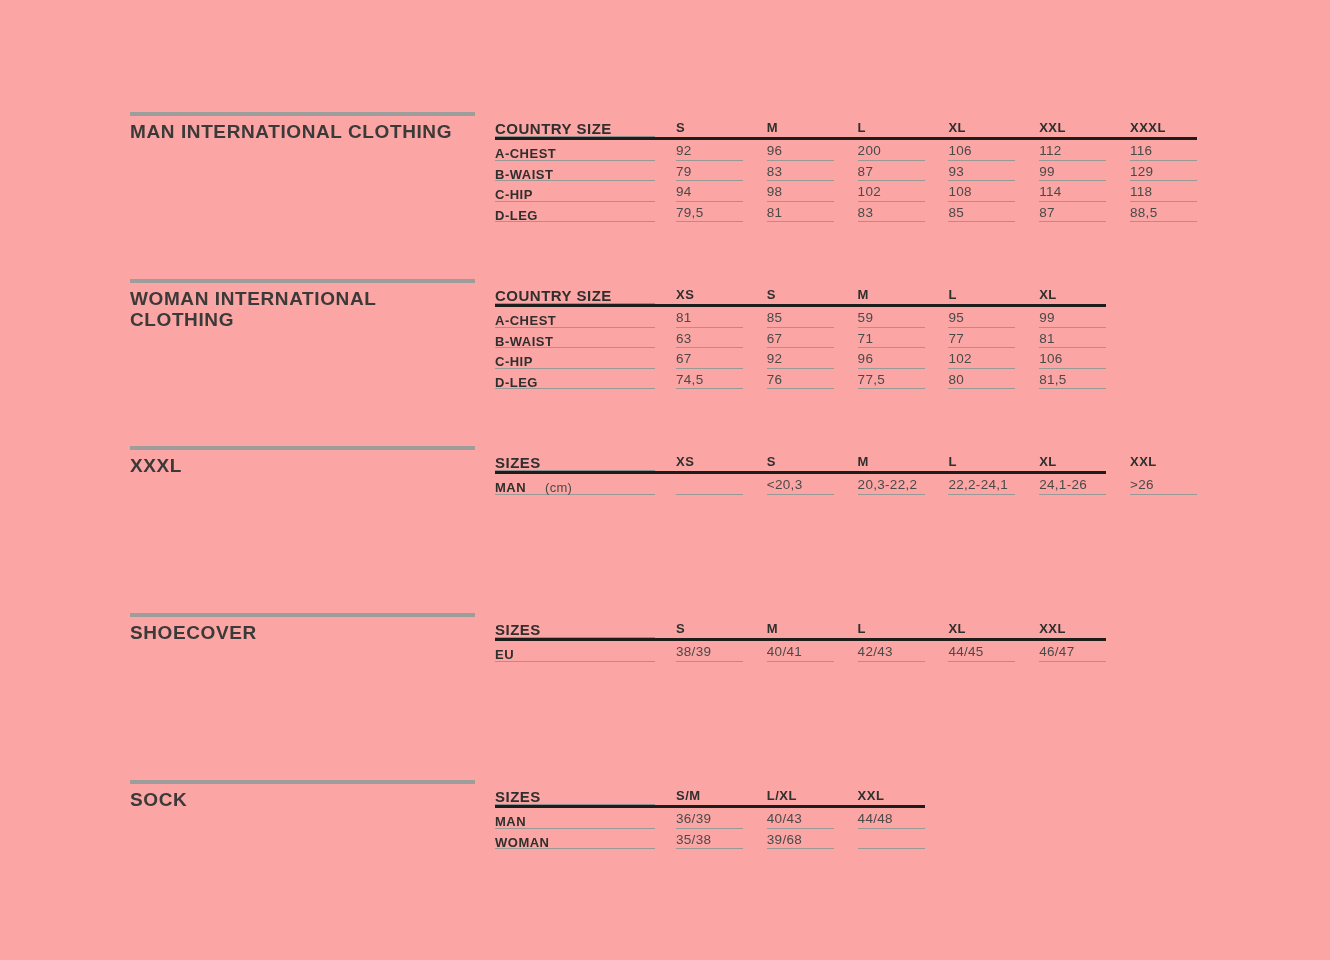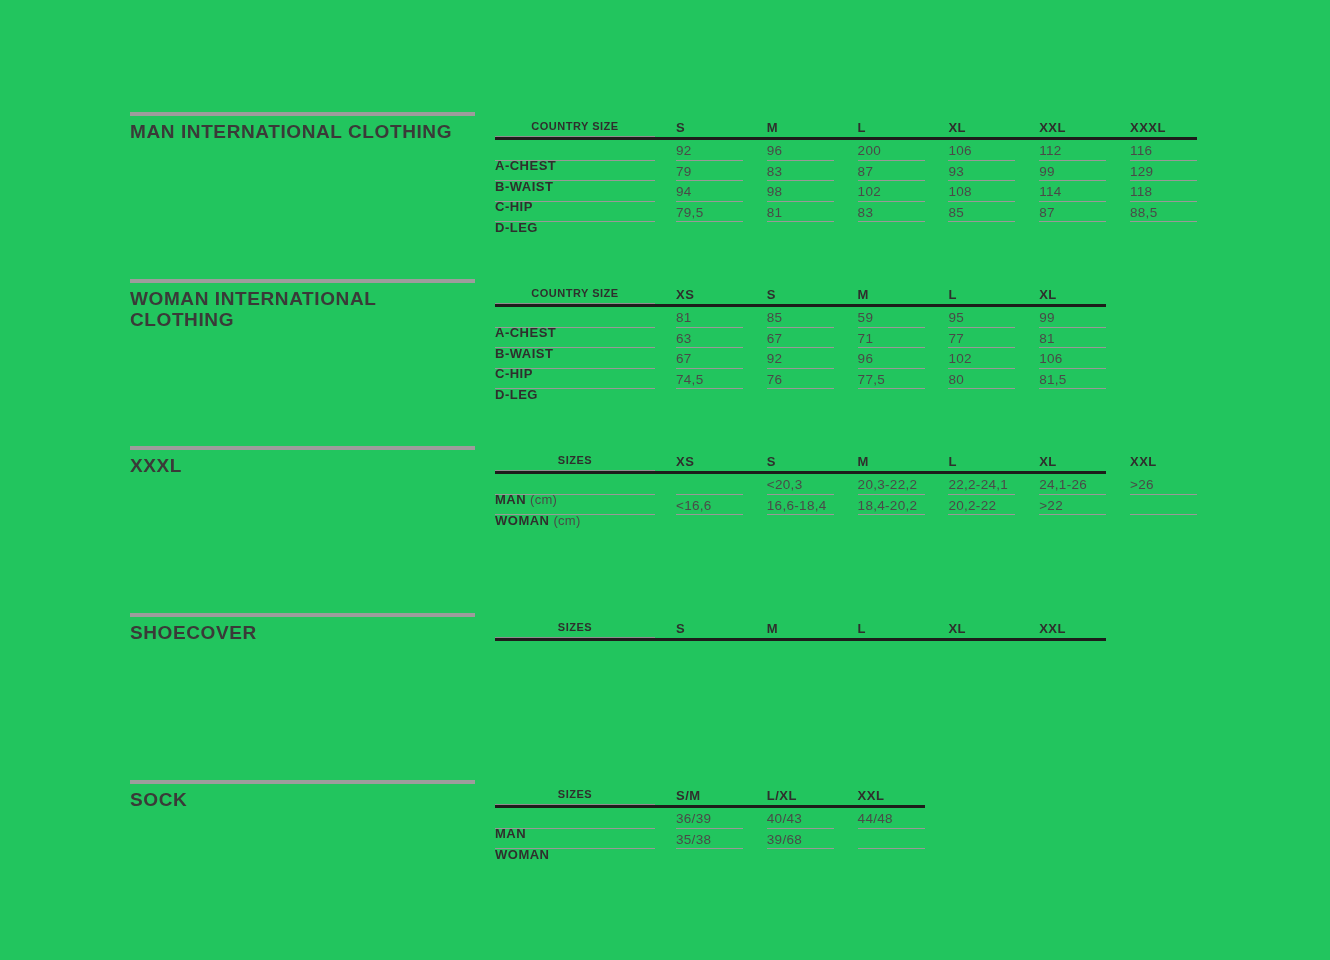--- a/index.html
+++ b/index.html
@@ -5,21 +5,21 @@
   html, body {
     margin: 0;
     padding: 0;
     background: #ffffff;
     font-family: "Liberation Sans", sans-serif;
   }
   .page {
     position: relative;
     width: 1330px;
     height: 960px;
-    background: #22c55e;
+    background: #fca5a5;
     overflow: hidden;
   }
   .section {
     position: absolute;
     left: 0;
     width: 1330px;
   }
   .accent-bar {
     position: absolute;
     left: 130px;
@@ -48,26 +48,25 @@
     display: flex;
     align-items: flex-end;
     height: 21px;
   }
   .hlabel {
     width: 160px;
     margin-right: 21px;
     height: 100%;
     box-sizing: border-box;
     border-bottom: 1.5px solid #8f8f8f;
-    font-size: 11px;
+    font-size: 15px;
     font-weight: bold;
     letter-spacing: 0.5px;
     color: #2f2f2d;
     padding-top: 4px;
-    text-align: center;
   }
   .hsize {
     width: 67px;
     margin-right: 23.8px;
     font-size: 13px;
     font-weight: bold;
     letter-spacing: 0.5px;
     color: #2f2f2d;
     padding-bottom: 2.5px;
   }
@@ -81,27 +80,28 @@
   }
   .dlabel {
     width: 160px;
     margin-right: 21px;
     box-sizing: border-box;
     border-bottom: 1.5px solid #999997;
     font-size: 13px;
     font-weight: bold;
     letter-spacing: 0.5px;
     color: #2f2f2d;
-    padding-top: 18px;
+    padding-top: 6px;
     white-space: nowrap;
   }
   .dlabel .suffix {
     font-weight: normal;
     color: #4a4a48;
     letter-spacing: 0.3px;
+    margin-left: 15px;
   }
   .dcell {
     width: 67px;
     margin-right: 23.8px;
     box-sizing: border-box;
     border-bottom: 1.5px solid #999997;
     font-size: 13.5px;
     letter-spacing: 0.3px;
     color: #4a4a48;
     padding-top: 3px;
@@ -230,45 +230,44 @@
         <div class="thick-line" style="width: 611.2px;"></div>
         <div class="drow">
           <div class="dlabel">MAN<span class="suffix">&nbsp;(cm)</span></div>
           <div class="dcell"></div>
           <div class="dcell">&lt;20,3</div>
           <div class="dcell">20,3-22,2</div>
           <div class="dcell">22,2-24,1</div>
           <div class="dcell">24,1-26</div>
           <div class="dcell">&gt;26</div>
         </div>
-        <div class="drow">
-          <div class="dlabel">WOMAN<span class="suffix">&nbsp;(cm)</span></div>
-          <div class="dcell">&lt;16,6</div>
-          <div class="dcell">16,6-18,4</div>
-          <div class="dcell">18,4-20,2</div>
-          <div class="dcell">20,2-22</div>
-          <div class="dcell">&gt;22</div>
-          <div class="dcell"></div>
-        </div>
       </div>
   </div>
 
   <div class="section" style="top:613px">
     <div class="accent-bar"></div>
     <div class="section-title">SHOECOVER</div>
     <div class="size-table">
         <div class="hrow">
           <div class="hlabel">SIZES</div>
           <div class="hsize">S</div>
           <div class="hsize">M</div>
           <div class="hsize">L</div>
           <div class="hsize">XL</div>
           <div class="hsize">XXL</div>
         </div>
         <div class="thick-line" style="width: 611.2px;"></div>
+        <div class="drow">
+          <div class="dlabel">EU</div>
+          <div class="dcell">38/39</div>
+          <div class="dcell">40/41</div>
+          <div class="dcell">42/43</div>
+          <div class="dcell">44/45</div>
+          <div class="dcell">46/47</div>
+        </div>
       </div>
   </div>
 
   <div class="section" style="top:780px">
     <div class="accent-bar"></div>
     <div class="section-title">SOCK</div>
     <div class="size-table">
         <div class="hrow">
           <div class="hlabel">SIZES</div>
           <div class="hsize">S/M</div>

